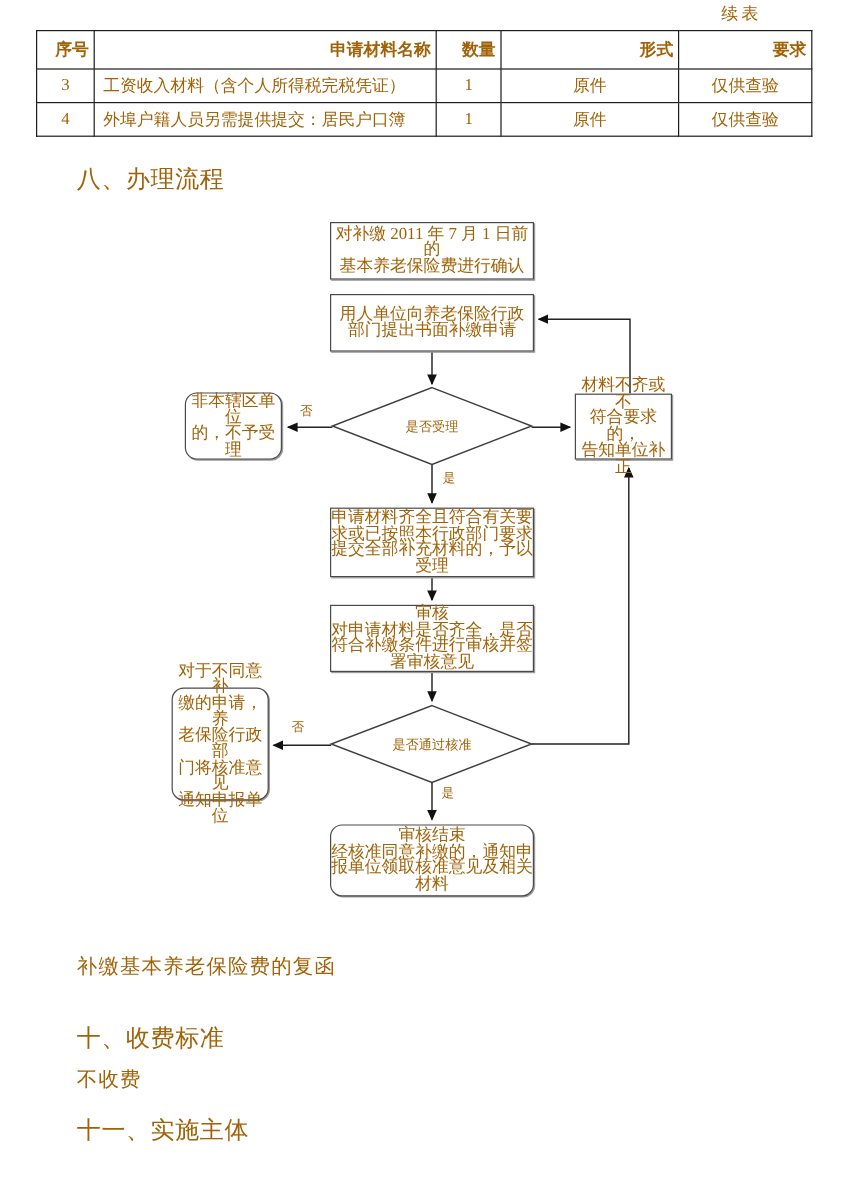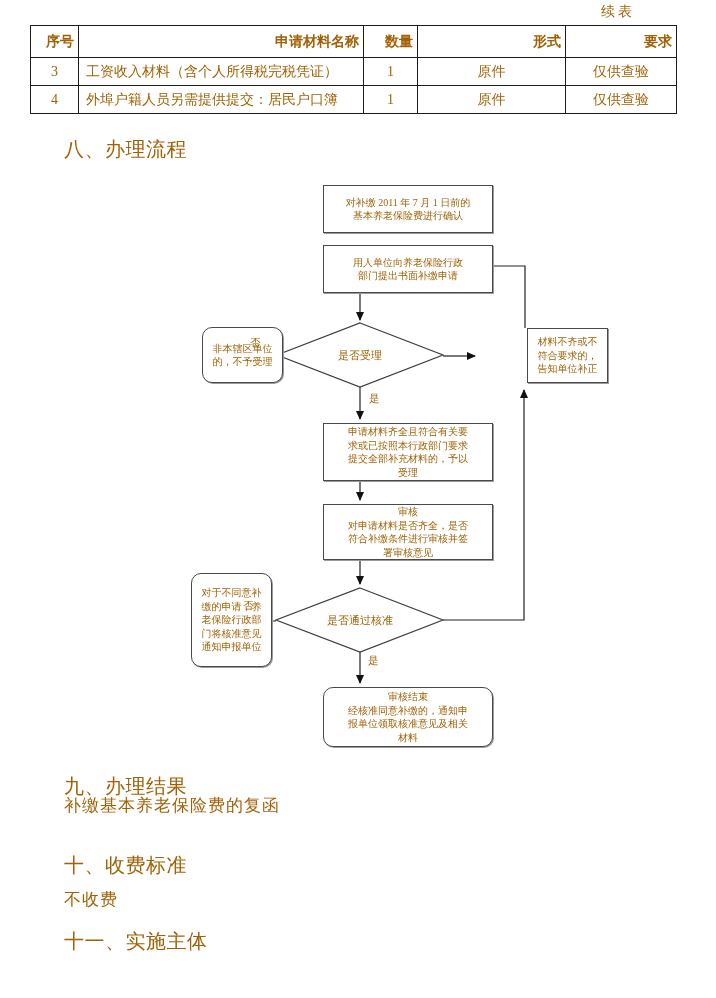--- a/index.html
+++ b/index.html
@@ -19,21 +19,21 @@
   .mat-table td.l{text-align:left;padding-left:7px;}
 
   
   .h1{position:absolute;left:46px;font-family:"Liberation Sans",sans-serif;font-weight:normal;
       font-size:20px;letter-spacing:0.5px;margin-left:18px;}
   .body-line{position:absolute;left:64px;font-size:17px;letter-spacing:1px;}
 
   
   .node{position:absolute;box-sizing:border-box;background:#fff;border:1.2px solid #4a4a4a;
         box-shadow:1px 1px 0 #9a9a9a;display:flex;align-items:center;justify-content:center;
-        text-align:center;font-size:10px;line-height:13.5px;white-space:pre-line;z-index:3;margin-left:48px;}
+        text-align:center;font-size:14px;line-height:13.5px;white-space:pre-line;z-index:3;}
   .round{border-radius:10px;}
   .flow-label{position:absolute;font-size:10.5px;z-index:4;}
   .dlabel{position:absolute;width:100px;text-align:center;font-size:11px;z-index:4;}
   #connectors{position:absolute;left:0;top:0;z-index:1;}
 </style>
 </head>
 <body>
 
 <div id="page">
 
@@ -128,21 +128,20 @@
 材料</div>
 
   <div class="dlabel" style="left:310px;top:348px">是否受理</div>
   <div class="dlabel" style="left:310px;top:613px">是否通过核准</div>
 
   <div class="flow-label" style="left:250px;top:336px">否</div>
   <div class="flow-label" style="left:369px;top:392px">是</div>
   <div class="flow-label" style="left:243px;top:599px">否</div>
   <div class="flow-label" style="left:368px;top:654px">是</div>
 
-  <div class="h1" style="top:773px">九、办理结果</div>
   <div class="body-line" style="top:794px">补缴基本养老保险费的复函</div>
 
   <div class="h1" style="top:852px">十、收费标准</div>
   <div class="body-line" style="top:888px">不收费</div>
 
   <div class="h1" style="top:928px">十一、实施主体</div>
   <div class="body-line" style="top:966px">提交全部补充材料的</div>
 
 </div>
 

